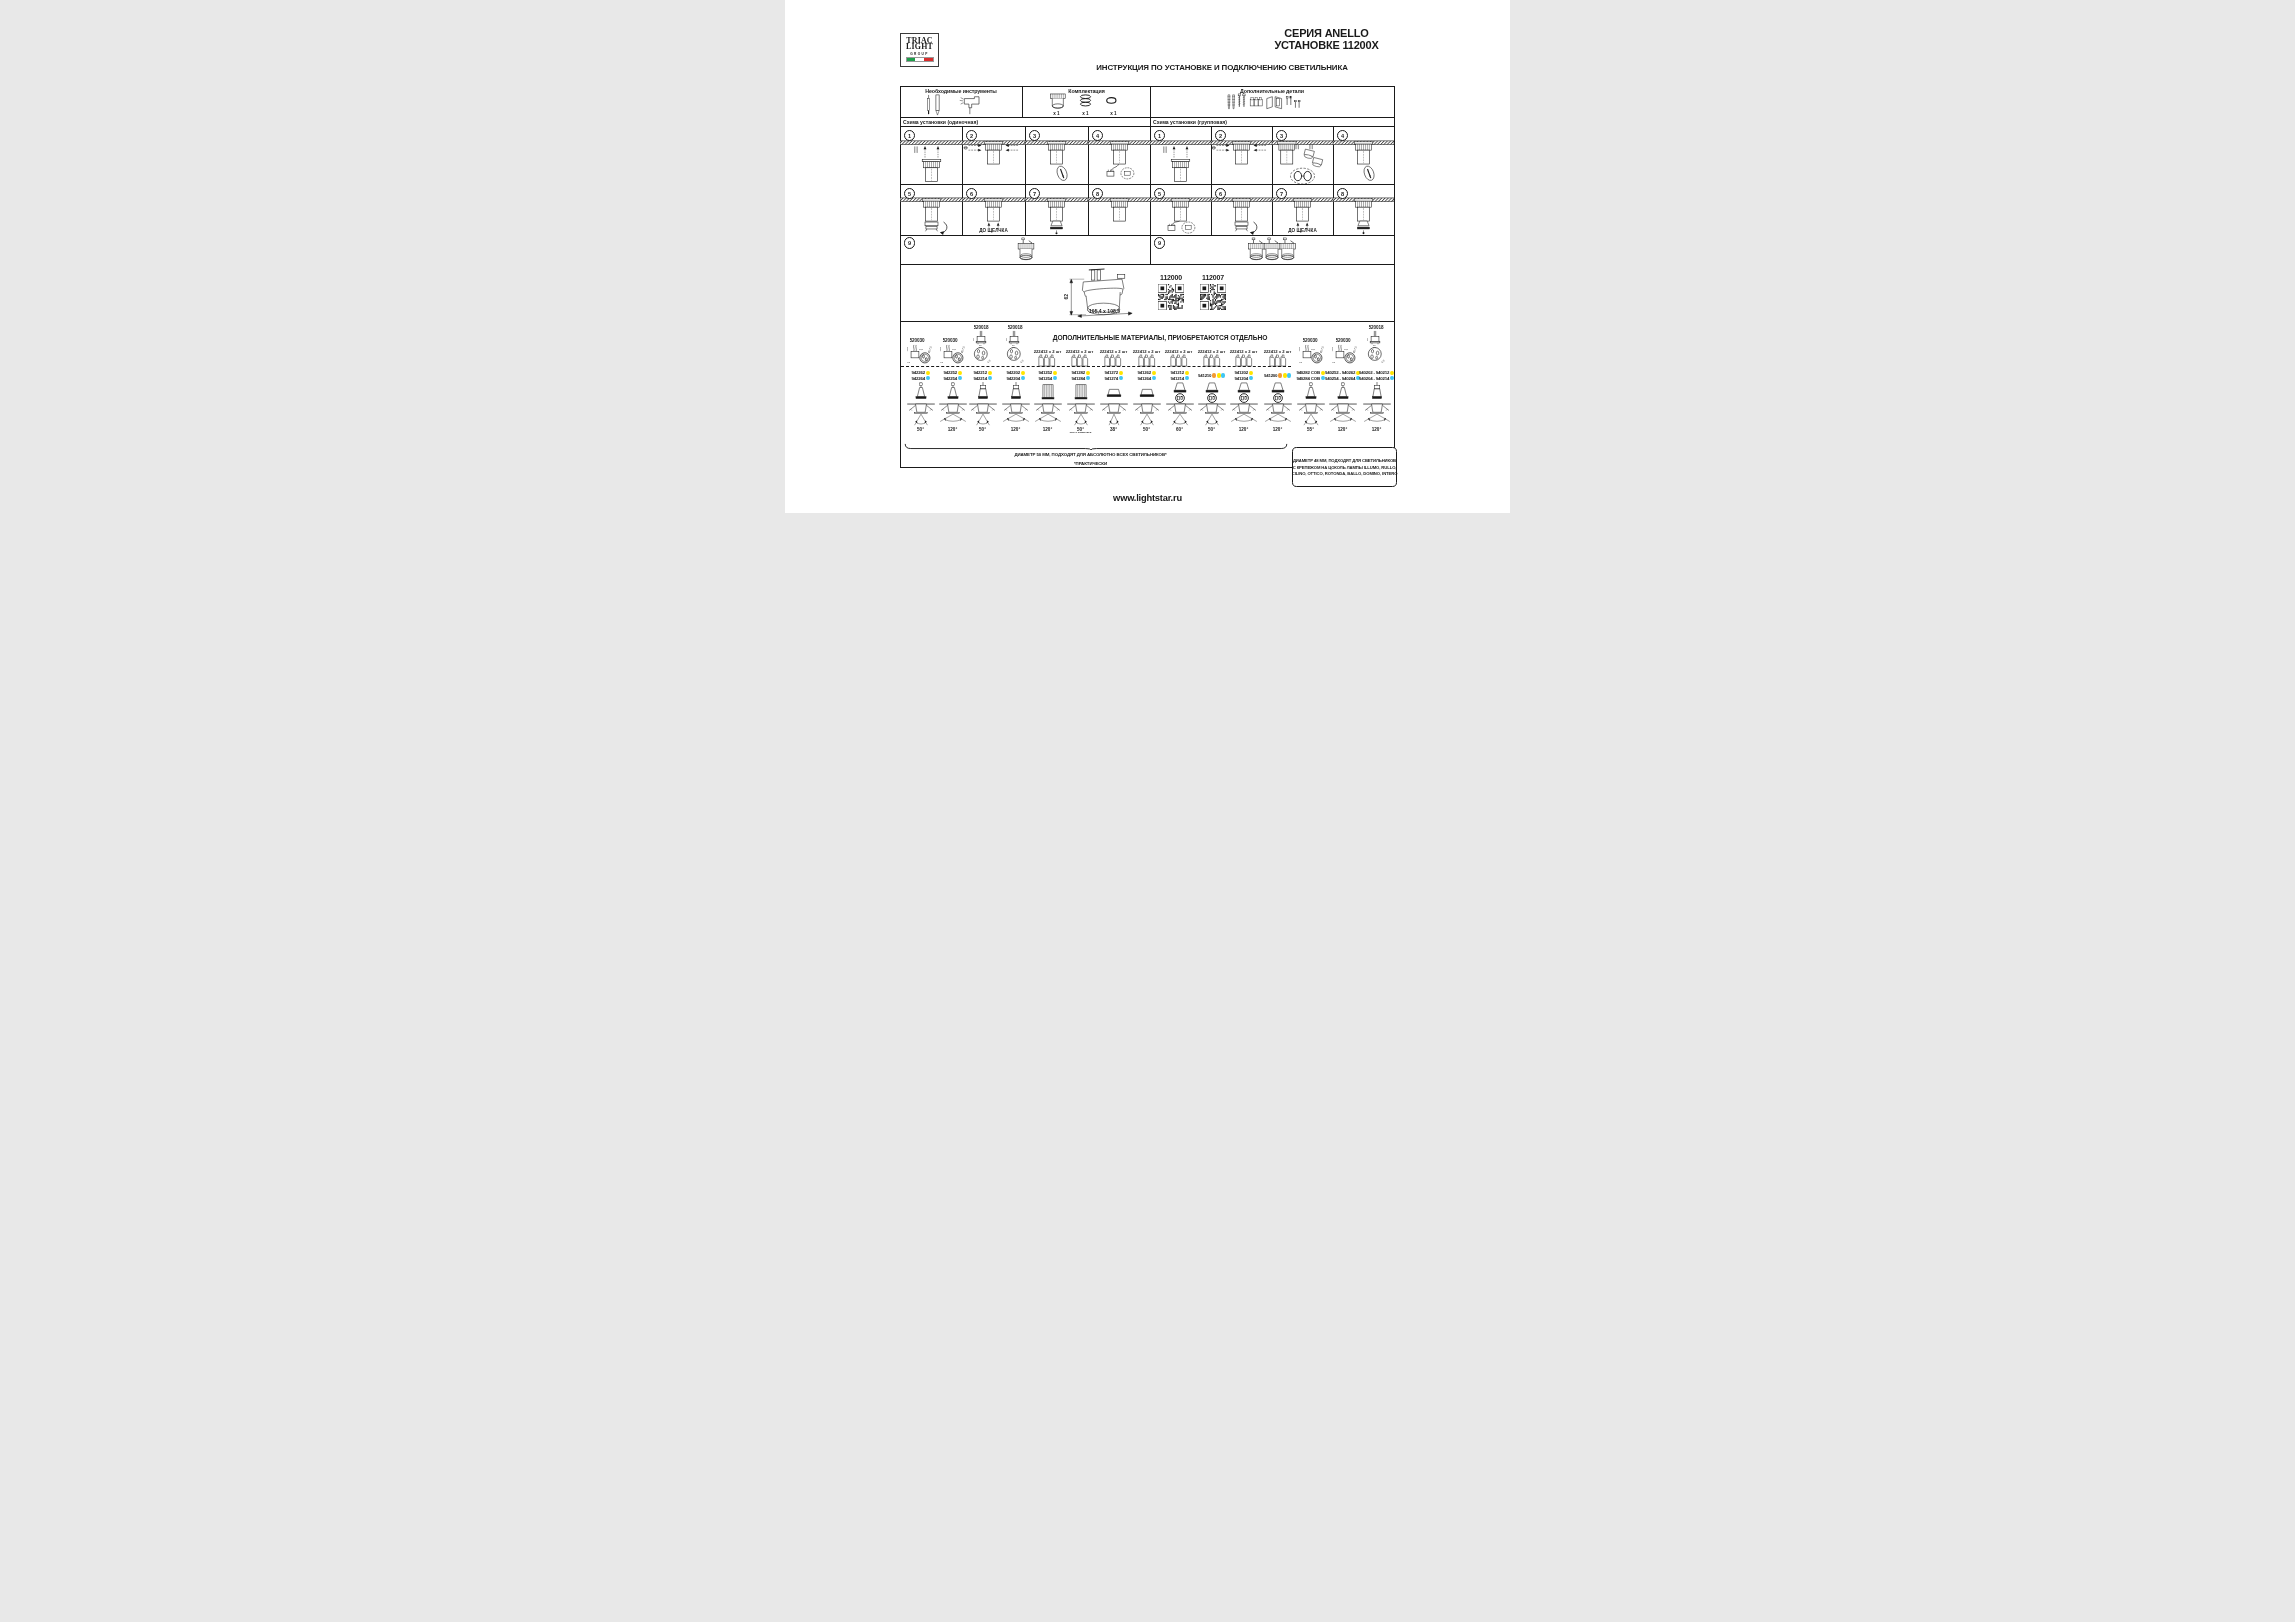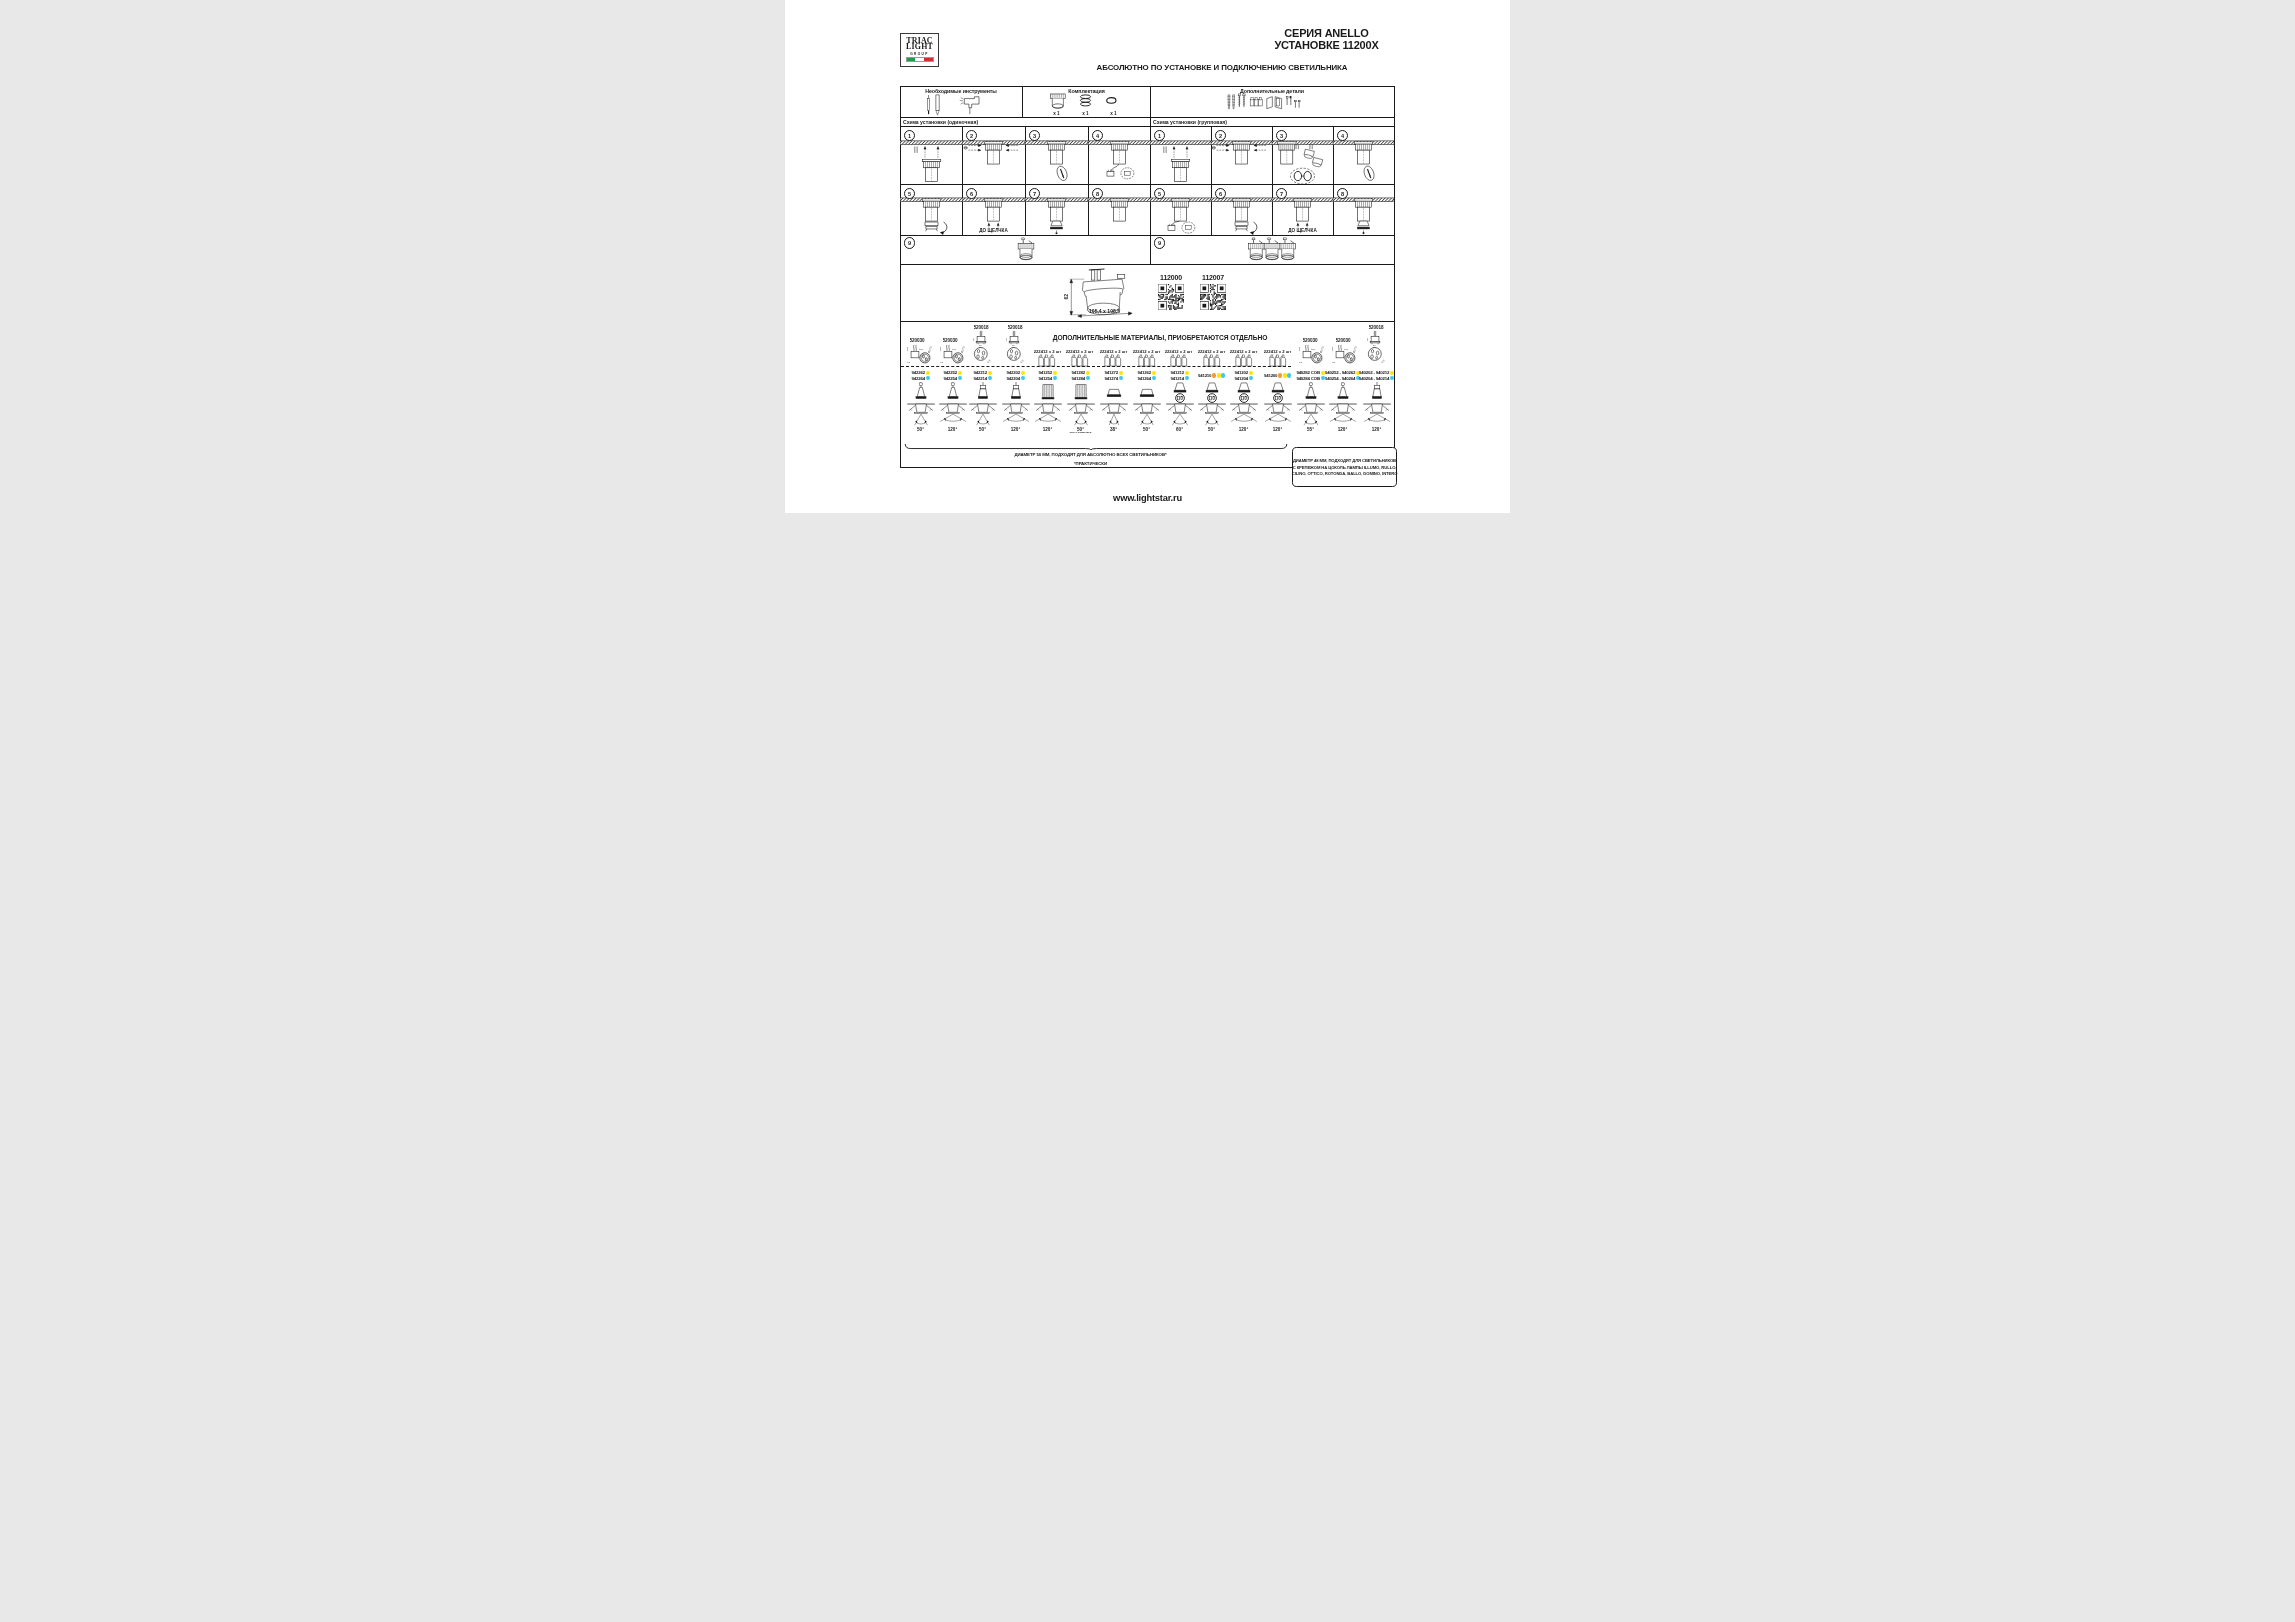--- a/index.html
+++ b/index.html
@@ -68,21 +68,21 @@
       <span style="background: rgb(30, 158, 74);"></span>
       <span style="background: rgb(255, 255, 255);"></span>
       <span style="background: rgb(216, 44, 44);"></span>
     </div>
   </div>
 
   <div class="abs title-block">
     <div class="title-line">СЕРИЯ ANELLO</div>
     <div class="title-line">УСТАНОВКЕ 11200X</div>
   </div>
-  <div class="abs instr-title">АБСОЛЮТНО ПО УСТАНОВКЕ И ПОДКЛЮЧЕНИЮ СВЕТИЛЬНИКА</div>
+  <div class="abs instr-title">ИНСТРУКЦИЯ ПО УСТАНОВКЕ И ПОДКЛЮЧЕНИЮ СВЕТИЛЬНИКА</div>
 
   <div class="abs outer"></div>
   <div id="grid-lines"></div>
 
   <div class="abs cell-label ctr" style="left:115px;top:88px;width:122px;">Необходимые инструменты</div>
   <div class="abs cell-label ctr" style="left:237px;top:88px;width:129px;">Комплектация</div>
   <div class="abs cell-label ctr" style="left:365px;top:88px;width:244px;">Дополнительные детали</div>
 
   <div class="abs" style="left:135px;top:94px;" id="tools-icons">
       <svg width="74" height="22" viewBox="0 0 160 48">

